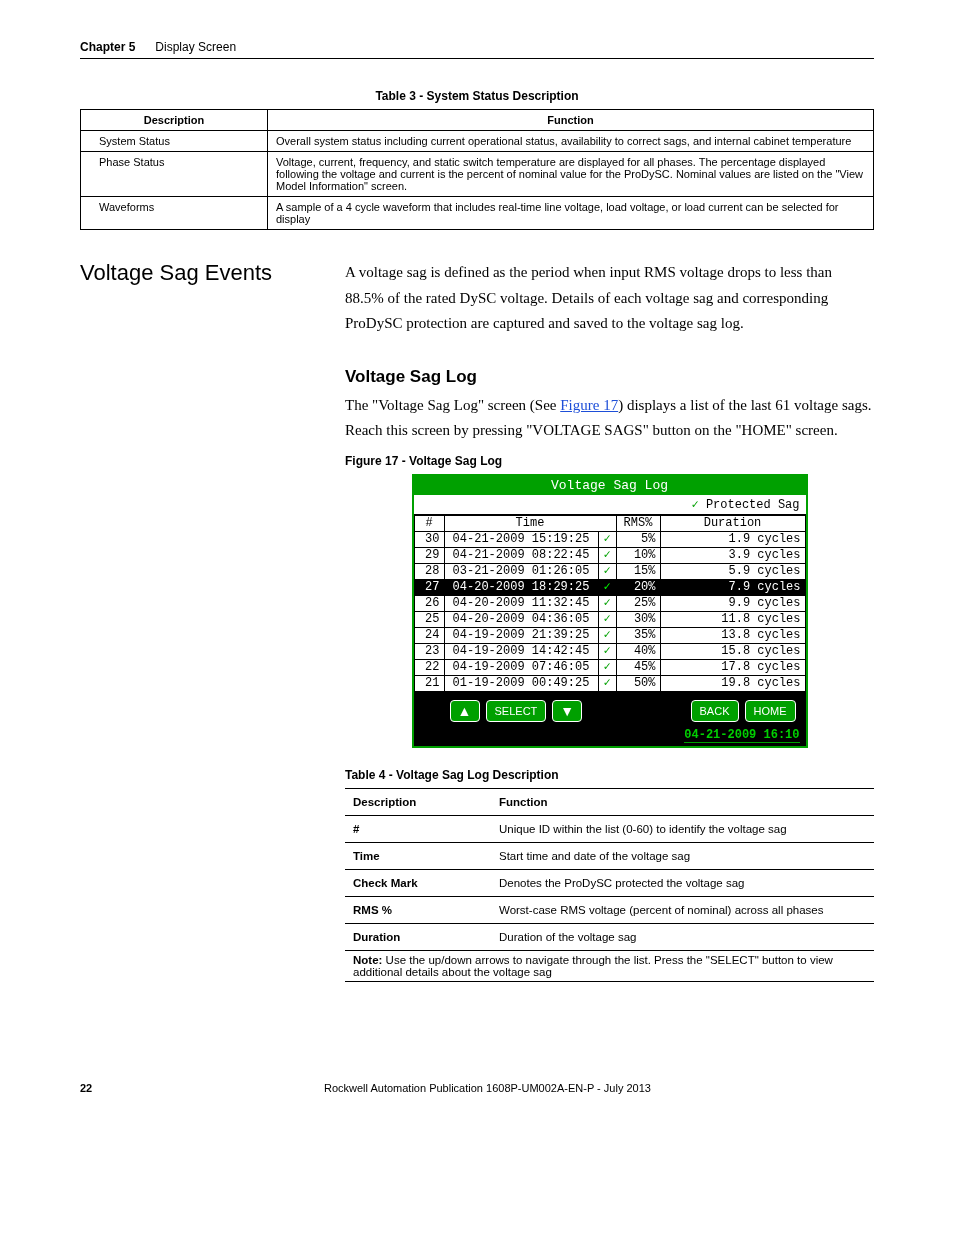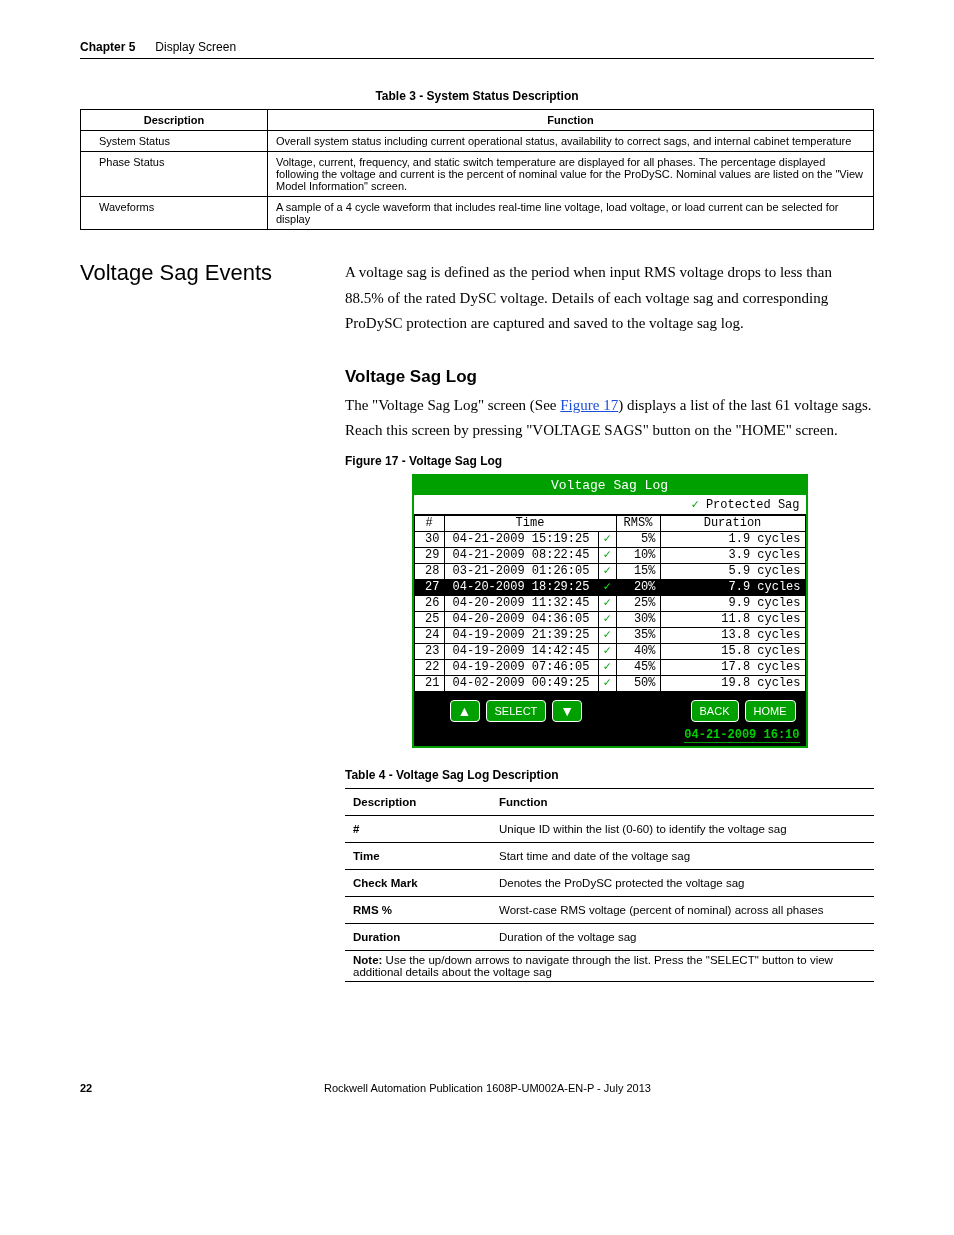--- a/index.html
+++ b/index.html
@@ -362,21 +362,21 @@
               </tr>
               <tr>
                 <td class="ds-col-num">22</td>
                 <td class="ds-col-time">04-19-2009 07:46:05</td>
                 <td class="ds-col-check">✓</td>
                 <td class="ds-col-rms">45%</td>
                 <td class="ds-col-dur">17.8 cycles</td>
               </tr>
               <tr>
                 <td class="ds-col-num">21</td>
-                <td class="ds-col-time">04-02-2009 00:49:25</td>
+                <td class="ds-col-time">01-19-2009 00:49:25</td>
                 <td class="ds-col-check">✓</td>
                 <td class="ds-col-rms">50%</td>
                 <td class="ds-col-dur">19.8 cycles</td>
               </tr>
             </tbody>
         </table>
         <div class="ds-buttons">
           <span style="width:20px;"></span>
           <span class="ds-btn arrow">▲</span>
           <span class="ds-btn">SELECT</span>

